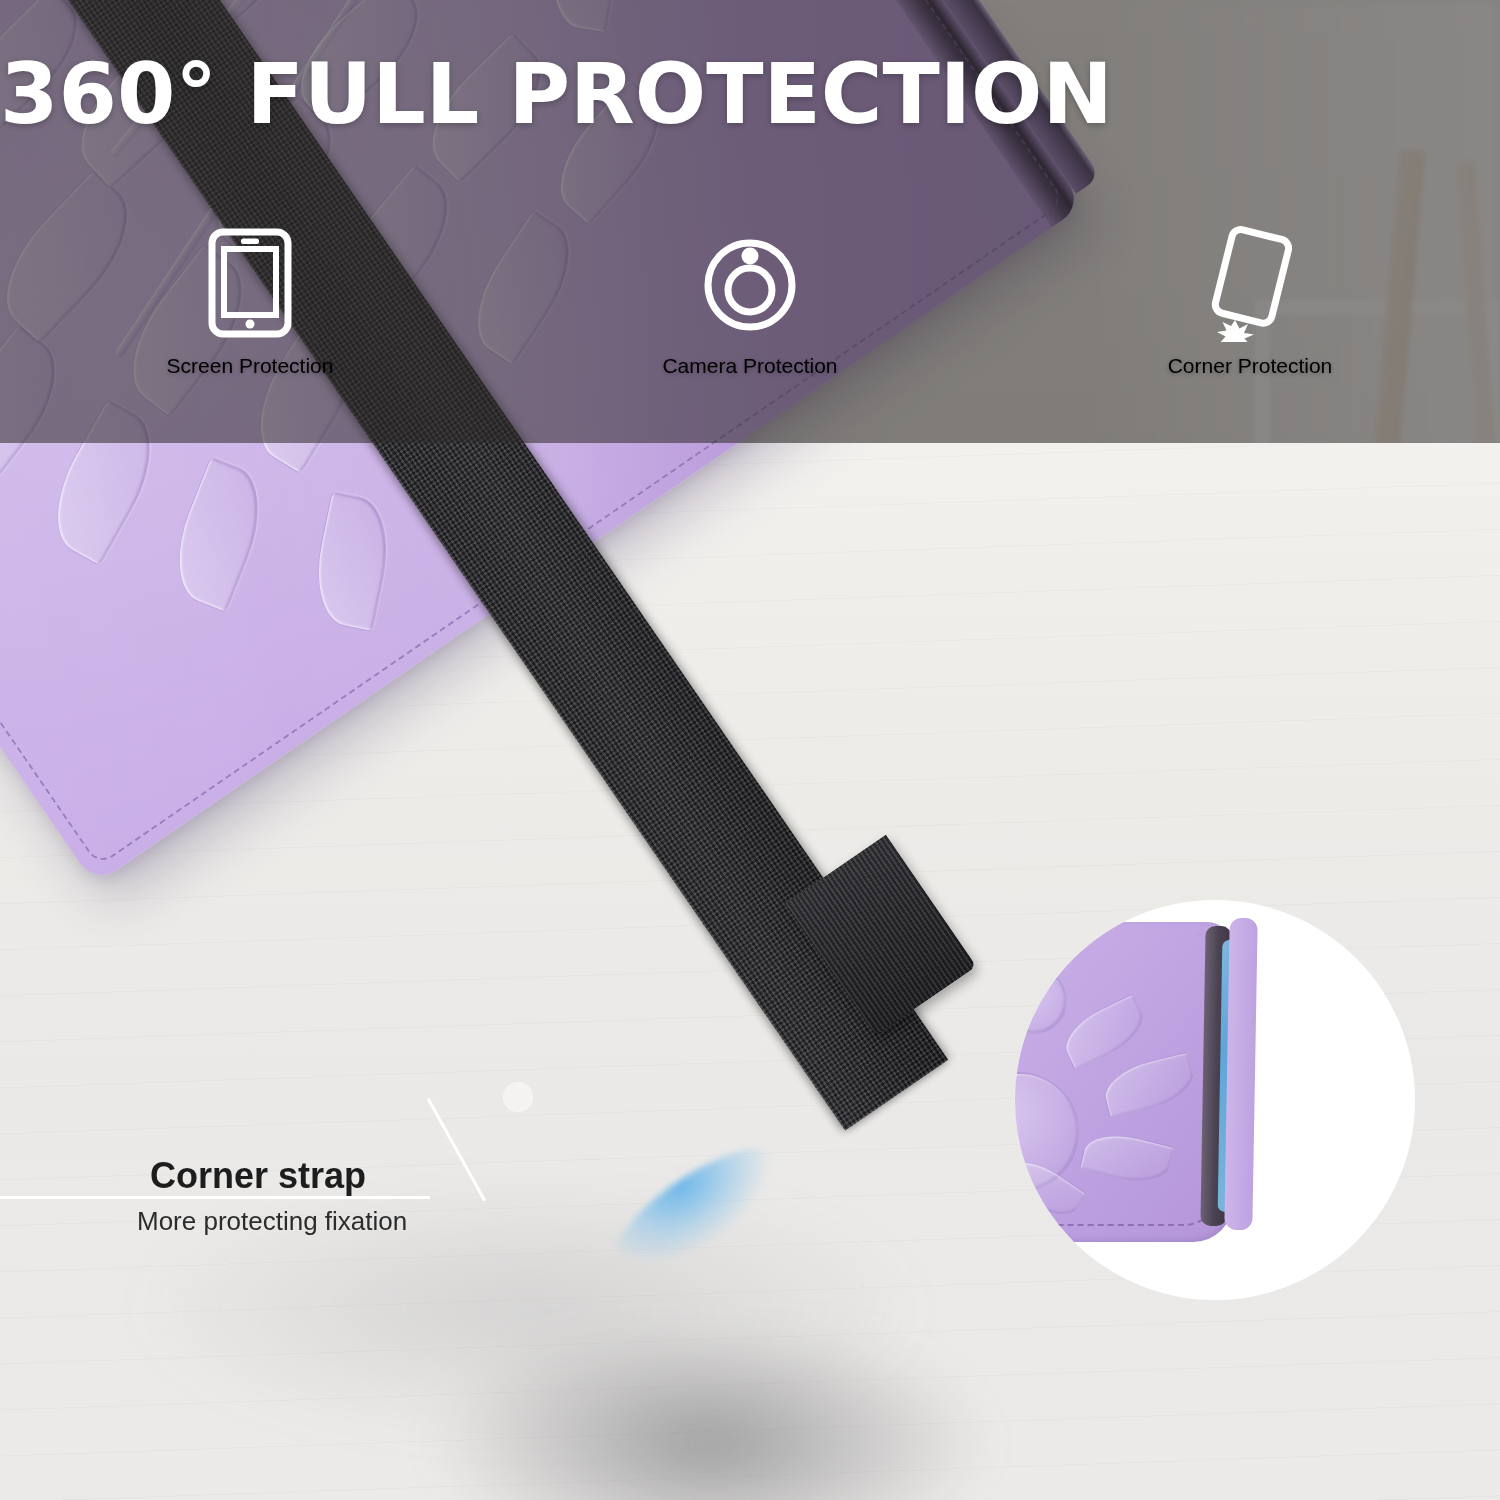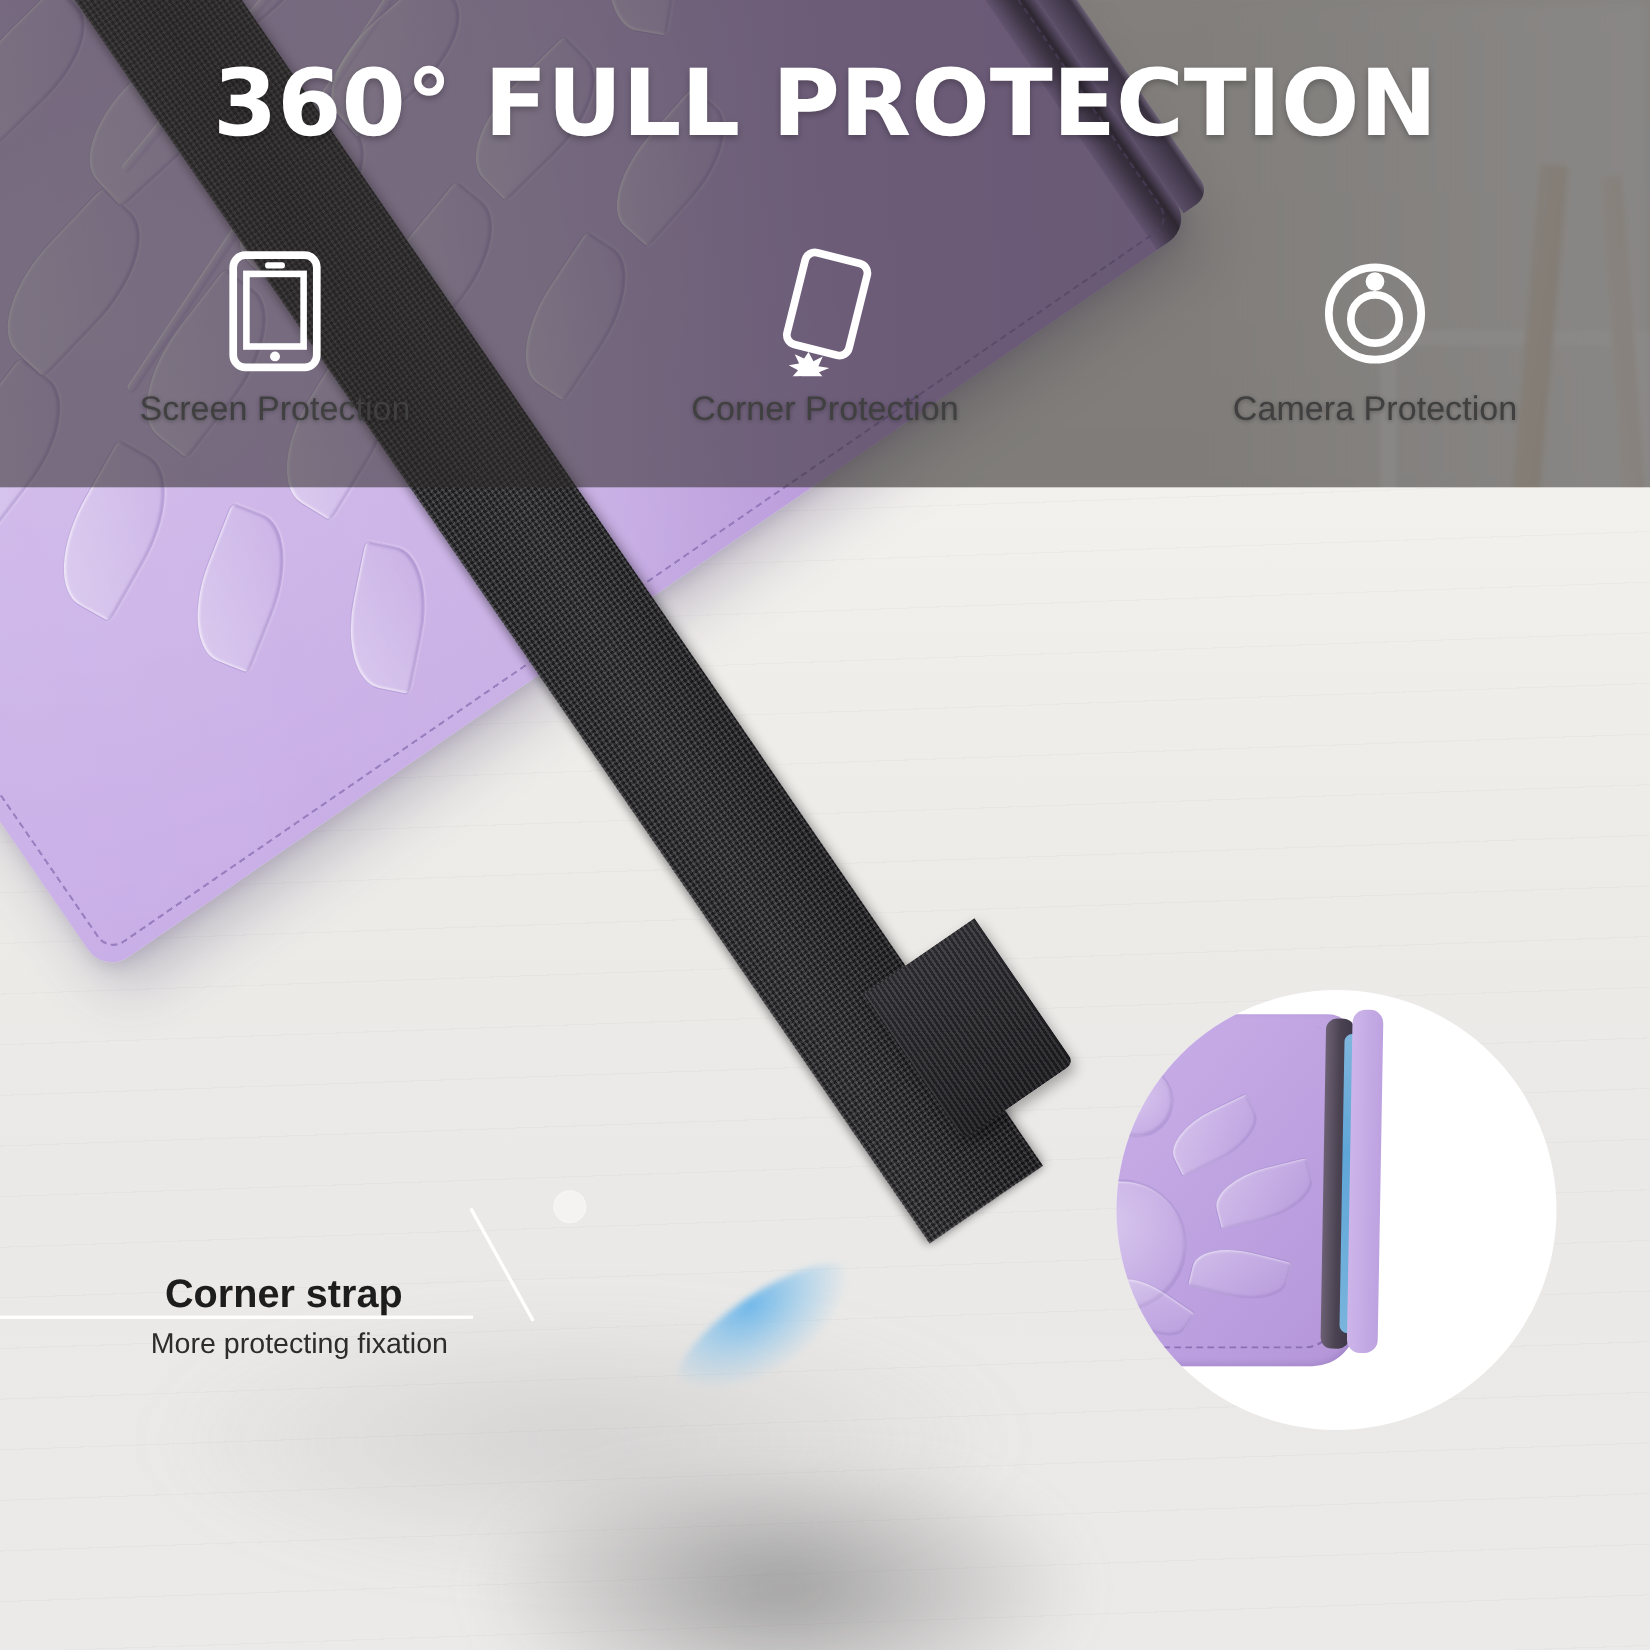--- a/index.html
+++ b/index.html
@@ -217,43 +217,43 @@
 
   
   .top-overlay {
     position:absolute; left:0; top:0; width:1500px; height:443px;
     background:rgba(46,42,40,.55);
   }
 
   
   .title {
     position:absolute; top:52px; left:0; width:1500px;
-    text-align:center;
+    text-align:left;
     color:#ffffff;
     font-size:84px;
     font-weight:bold;
     letter-spacing:0px;
     line-height:1;
     font-family:"DejaVu Sans", sans-serif;
     text-shadow:0 2px 6px rgba(0,0,0,.25);
     white-space:nowrap;
   }
   .features {
     position:absolute; top:225px; left:0; width:1500px;
     display:flex;
   }
   .feature {
     flex:1;
     display:flex; flex-direction:column; align-items:center;
   }
   .feature-icon { height:115px; display:flex; align-items:center; justify-content:center; }
   .feature-label {
     margin-top:14px;
-    color:#404040;
-    font-size:31px;
+    color:#000000;
+    font-size:21px;
     font-family:"Liberation Sans", sans-serif;
     text-shadow:0 1px 4px rgba(0,0,0,.30);
     white-space:nowrap;
   }
 
   
   .callout-dot {
     position:absolute; left:504px; top:1083px;
     width:28px; height:28px; border-radius:50%;
     background:#f4f3f1;
@@ -432,43 +432,43 @@
           <rect x="17" y="22" width="52" height="66" stroke="#ffffff" stroke-width="6"></rect>
           <rect x="34" y="11.5" width="18" height="5.5" rx="2.5" fill="#ffffff"></rect>
           <circle cx="43" cy="97" r="4.5" fill="#ffffff"></circle>
         </svg>
       </div>
       <div class="feature-label">Screen Protection</div>
     </div>
 
     <div class="feature">
       <div class="feature-icon">
+        <svg width="106" height="106" viewBox="0 0 106 106" fill="none">
+          <circle cx="53" cy="55" r="42" stroke="#ffffff" stroke-width="7"></circle>
+          <circle cx="53" cy="60" r="22" stroke="#ffffff" stroke-width="7"></circle>
+          <circle cx="53" cy="26" r="8.5" fill="#ffffff"></circle>
+        </svg>
+      </div>
+      <div class="feature-label">Camera Protection</div>
+    </div>
+
+    <div class="feature">
+      <div class="feature-icon">
         <svg width="116" height="118" viewBox="0 0 116 118" fill="none">
           <g transform="rotate(14 58 56)">
             <rect x="30" y="9" width="58" height="86" rx="9" stroke="#ffffff" stroke-width="7"></rect>
           </g>
           <g fill="#ffffff" transform="translate(31,96)">
             <path d="M12 0 L16.5 8.5 L25 4 L21 13 L31 14.5 L21.5 18.5 L28 26 L18 23 L17.5 33 L11.5 25 L4.5 32 L5.5 22 L-4 24 L2.5 16.5 L-6 12 L3.5 10.5 L-0.5 2 L8 6 Z"></path>
           </g>
         </svg>
       </div>
       <div class="feature-label">Corner Protection</div>
     </div>
 
-    <div class="feature">
-      <div class="feature-icon">
-        <svg width="106" height="106" viewBox="0 0 106 106" fill="none">
-          <circle cx="53" cy="55" r="42" stroke="#ffffff" stroke-width="7"></circle>
-          <circle cx="53" cy="60" r="22" stroke="#ffffff" stroke-width="7"></circle>
-          <circle cx="53" cy="26" r="8.5" fill="#ffffff"></circle>
-        </svg>
-      </div>
-      <div class="feature-label">Camera Protection</div>
-    </div>
-
   </div>
 
   <div class="callout-line-diag"></div>
   <div class="callout-line-horiz"></div>
   <div class="callout-dot"></div>
   <div class="fixed-strap-title">Corner strap</div>
   <div class="fixed-strap-sub">More protecting fixation</div>
 
   <div class="inset-circle">
     <div class="inset-corner">

